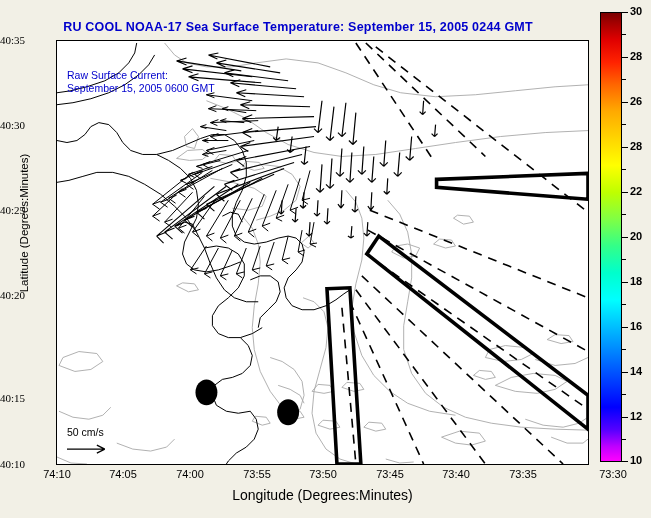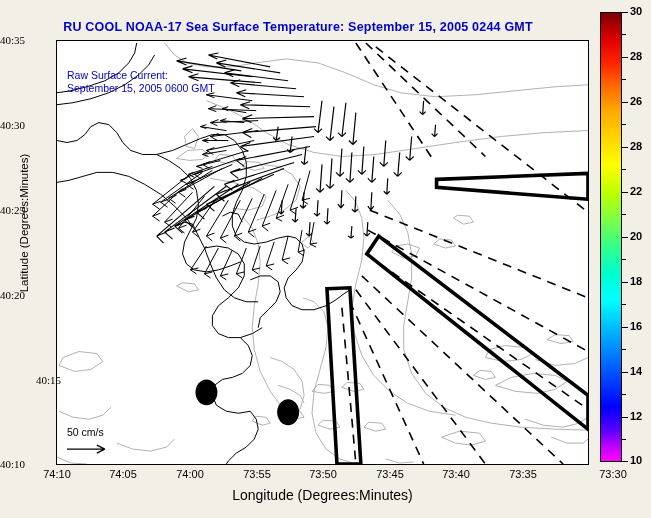--- a/index.html
+++ b/index.html
@@ -315,21 +315,21 @@
     </div>
 
     <div class="scale-label" style="left:10px;top:385px;">50 cm/s</div>
   </div>
 
   <div class="ylabels">
     <div class="ylab" style="top:41px;">40:35</div>
     <div class="ylab" style="top:126px;">40:30</div>
     <div class="ylab" style="top:211px;">40:25</div>
     <div class="ylab" style="top:296px;">40:20</div>
-    <div class="ylab" style="top:381px;padding-left:36px;">40:15</div>
+    <div class="ylab" style="top:399px;">40:15</div>
     <div class="ylab" style="top:465px;">40:10</div>
   </div>
 
   <div id="yaxis-title">Latitude (Degrees:Minutes)</div>
 
   <div class="xlabels">
     <div class="xlab" style="left:57px;">74:10</div>
     <div class="xlab" style="left:123px;">74:05</div>
     <div class="xlab" style="left:190px;">74:00</div>
     <div class="xlab" style="left:257px;">73:55</div>

